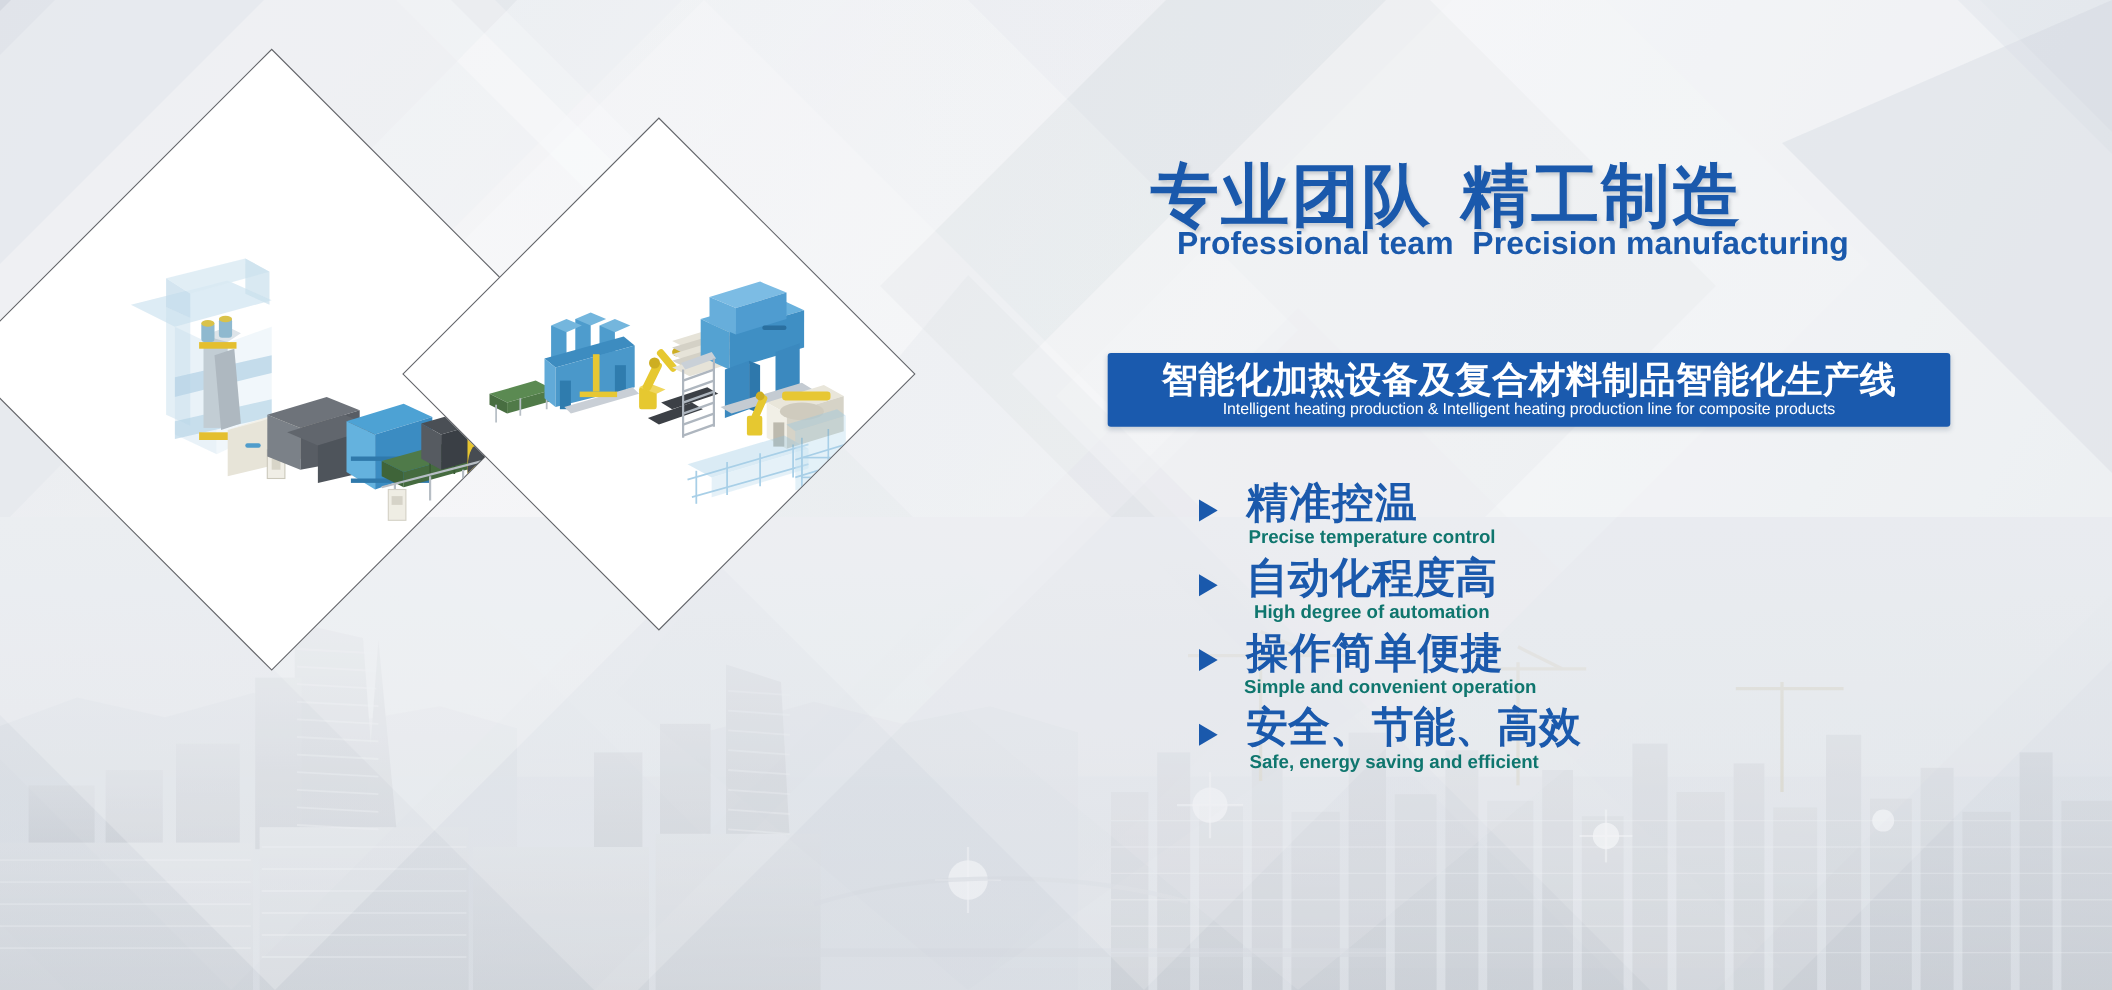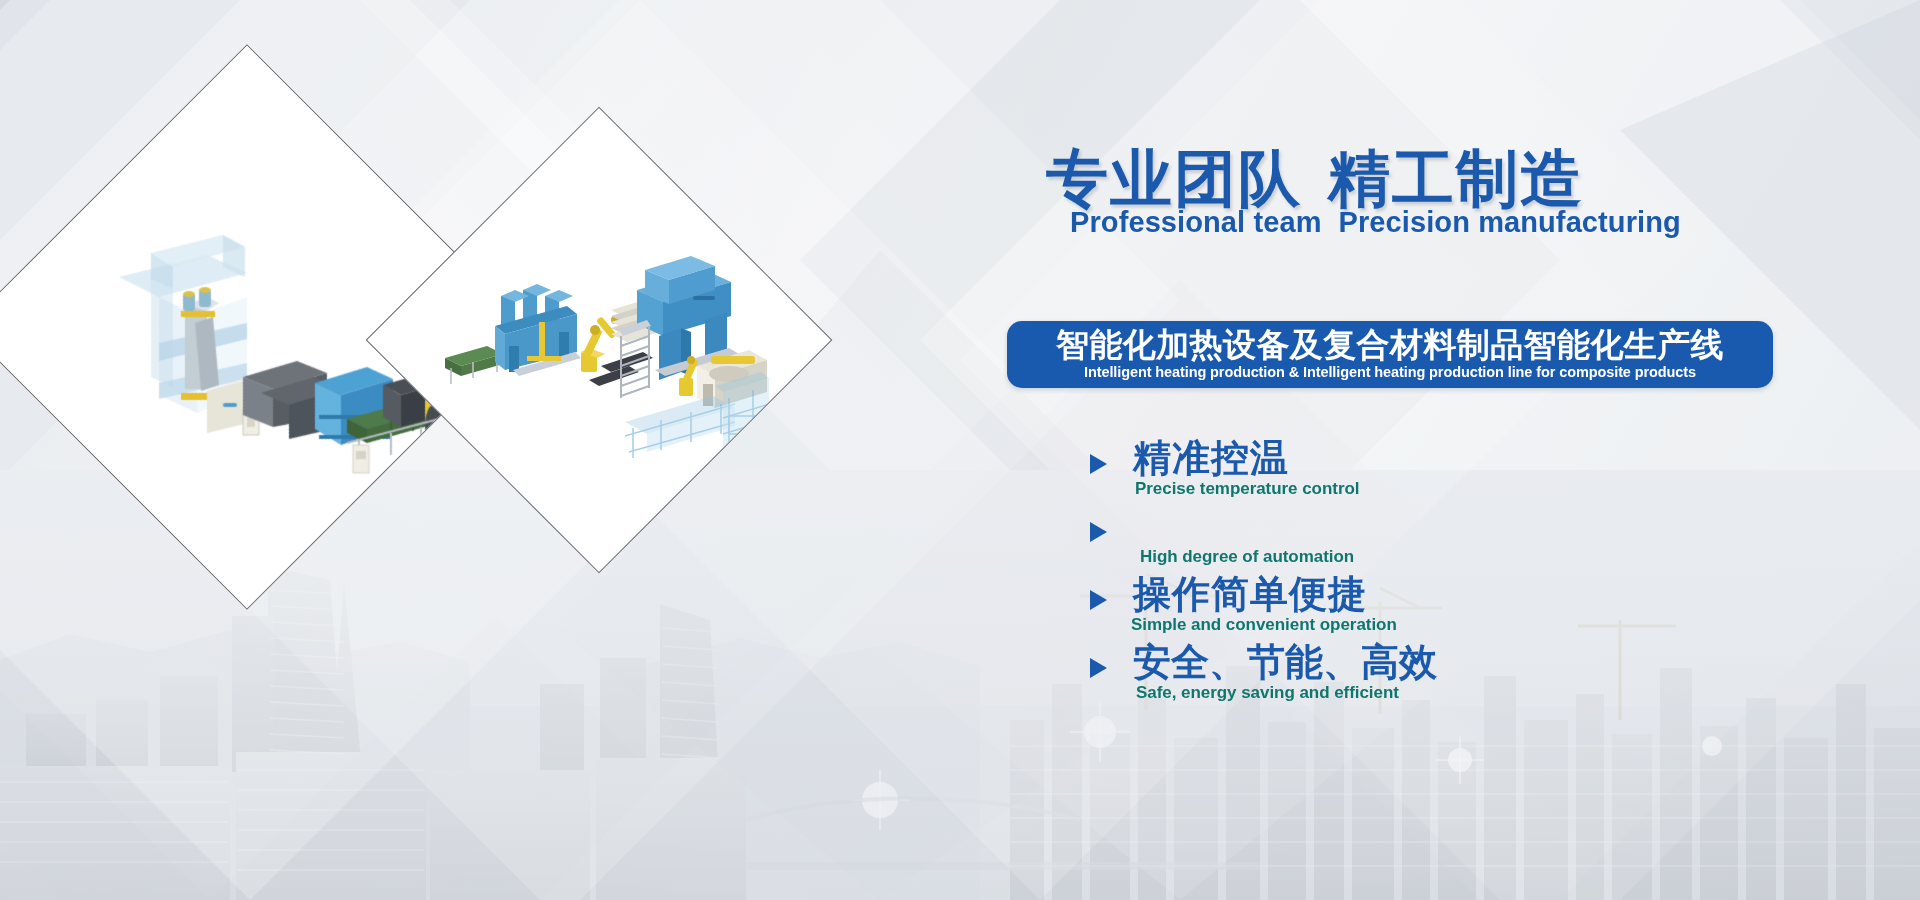--- a/index.html
+++ b/index.html
@@ -75,32 +75,32 @@
     letter-spacing:.1px;
     margin-left:20px;
   }
   .subhead .gap{ display:inline-block; width:17px; }
 
   
   .product-box{
     position:absolute; left:1007px; top:321px;
     width:766px; height:67px;
     background:#1a5aae;
-    border-radius:15px;
+    border-radius:3px;
     box-shadow:0 2px 5px rgba(60,80,110,.22);
     display:flex; flex-direction:column;
     align-items:center; justify-content:center;
     padding:0 6px;
   }
   .product-cn{
     color:#ffffff; font-size:33px; font-weight:bold;
     line-height:1.03; letter-spacing:.4px; white-space:nowrap;
   }
   .product-en{
-    color:#ffffff; font-size:14.5px; font-weight:bold;
+    color:#ffffff; font-size:14.5px; font-weight:normal;
     line-height:1.15; margin-top:2px; white-space:nowrap;
     letter-spacing:-.1px;
   }
 
   
   .features{ position:absolute; left:1088px; top:436px; width:640px; }
   .feature{ position:relative; height:68px; }
   .feature .tri{
     position:absolute; left:2px; top:18px;
     width:0; height:0;
@@ -544,20 +544,21 @@
     <div class="features">
 
       <div class="feature f0">
         <span class="tri"></span>
         <span class="f-cn">精准控温</span>
         <span class="f-en">Precise temperature control</span>
       </div>
 
       <div class="feature f1">
         <span class="tri"></span>
+        <span class="f-cn">自动化程度高</span>
         <span class="f-en">High degree of automation</span>
       </div>
 
       <div class="feature f2">
         <span class="tri"></span>
         <span class="f-cn">操作简单便捷</span>
         <span class="f-en">Simple and convenient operation</span>
       </div>
 
       <div class="feature f3">

